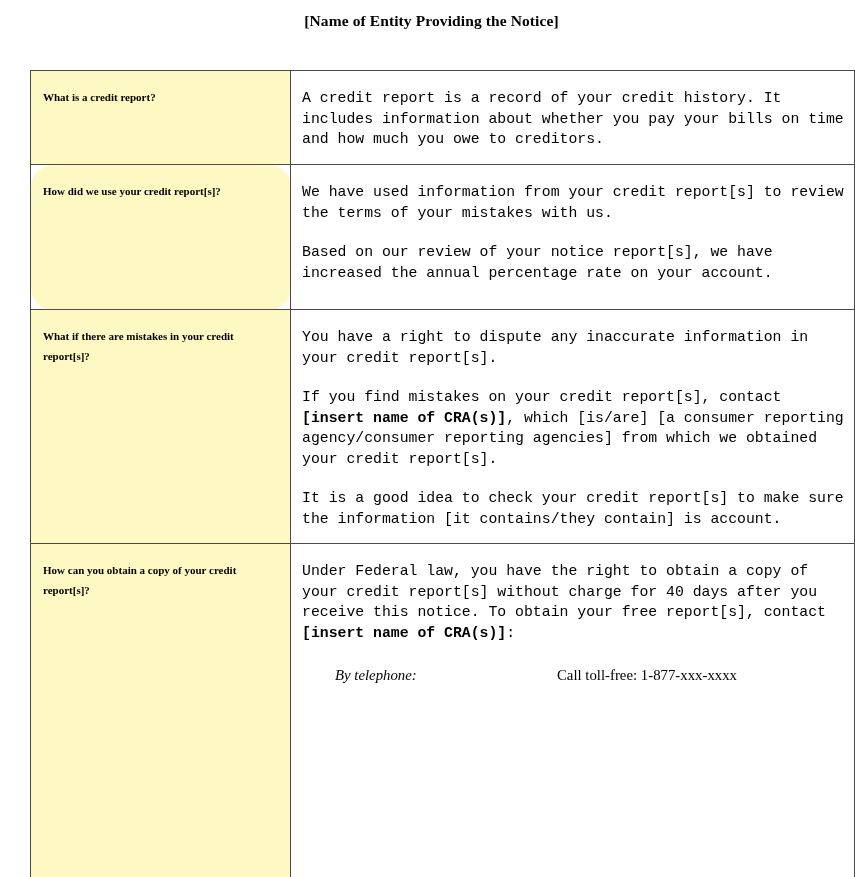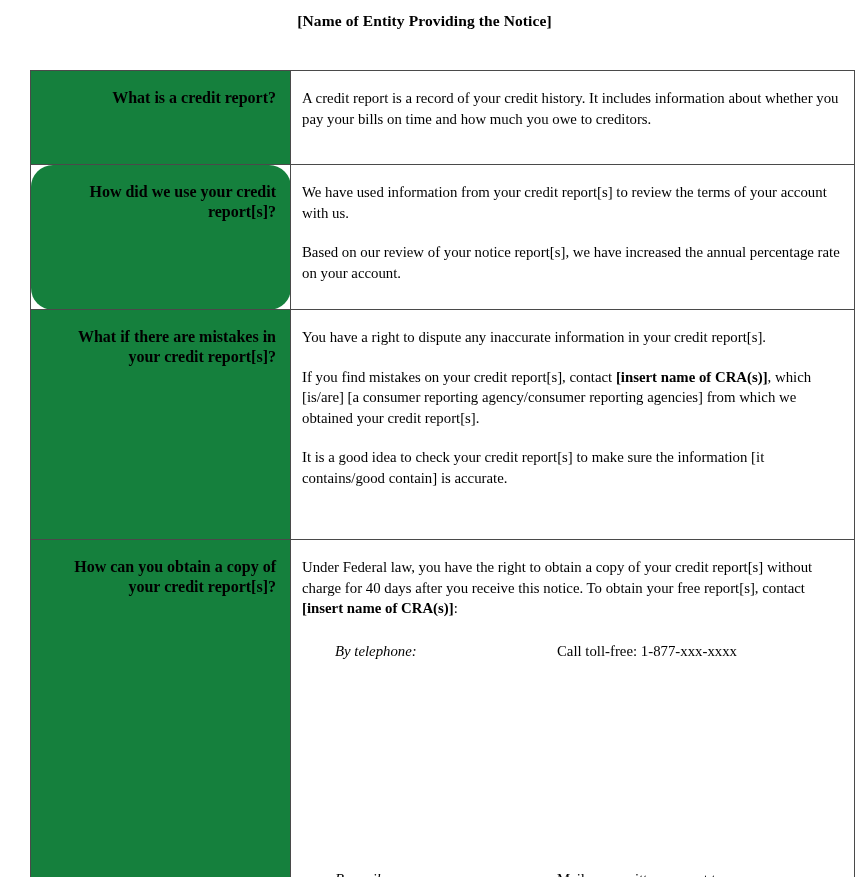--- a/index.html
+++ b/index.html
@@ -20,21 +20,21 @@
     position: relative;
     width: 855px;
     height: 877px;
     box-sizing: border-box;
     overflow: hidden;
   }
 
   
   .doc-title {
     position: absolute;
-    left: 0;
+    left: 7px;
     top: 11px;
     width: 849px;
     text-align: center;
     font-weight: bold;
     font-size: 15.5px;
     line-height: 20px;
     letter-spacing: 0.1px;
   }
   .doc-title .title-line { display: block; }
 
@@ -49,37 +49,37 @@
     border: 1.6px solid #4a4a4a;
   }
   .notice-table td {
     border: 1.3px solid #4a4a4a;
     vertical-align: top;
     padding: 0;
   }
 
   td.q-cell {
     width: 233px;
-    background: #15803d;
+    background: #fef9c3;
     padding: 17px 14px 14px 12px;
     font-weight: bold;
-    font-size: 16px;
+    font-size: 11px;
     line-height: 19.5px;
-    text-align: right;
   }
   td.a-cell {
     width: 542px;
     background: #ffffff;
     padding: 17px 10px 14px 11px;
     font-size: 14.8px;
     line-height: 20.5px;
   }
 
   .a-cell p {
     margin: 0 0 19px 0;
+    font-family: Liberation Mono, monospace;
   }
   .a-cell p:last-child { margin-bottom: 0; }
 
   .q-cell .q-text { display: block; }
 
   b, strong { font-weight: bold; }
 
   
   .contact-list {
     width: 100%;
@@ -130,33 +130,33 @@
         <td class="a-cell">
           <p>A credit report is a record of your credit history.  It includes information about whether you pay your bills on time and how much you owe to creditors.</p>
         </td>
       </tr>
 
       <tr class="row-2">
         <td class="q-cell">
           <span class="q-text">How did we use your credit report[s]?</span>
         </td>
         <td class="a-cell">
-          <p>We have used information from your credit report[s] to review the terms of your account with us.</p>
+          <p>We have used information from your credit report[s] to review the terms of your mistakes with us.</p>
           <p>Based on our review of your notice report[s], we have increased the annual percentage rate on your account.</p>
         </td>
       </tr>
 
       <tr class="row-3">
         <td class="q-cell">
           <span class="q-text">What if there are mistakes in your credit report[s]?</span>
         </td>
         <td class="a-cell">
           <p>You have a right to dispute any inaccurate information in your credit report[s].</p>
           <p><span>If you find mistakes on your credit report[s], contact </span><b>[insert name of CRA(s)]</b><span>, which [is/are] [a consumer reporting agency/consumer reporting agencies] from which we obtained your credit report[s].</span></p>
-          <p>It is a good idea to check your credit report[s] to make sure the information [it contains/good contain] is accurate.</p>
+          <p>It is a good idea to check your credit report[s] to make sure the information [it contains/they contain] is account.</p>
         </td>
       </tr>
 
       <tr class="row-4">
         <td class="q-cell">
           <span class="q-text">How can you obtain a copy of your credit report[s]?</span>
         </td>
         <td class="a-cell">
           <p><span>Under Federal law, you have the right to obtain a copy of your credit report[s] without charge for 40 days after you receive this notice.  To obtain your free report[s], contact </span><b>[insert name of CRA(s)]</b><span>:</span></p>
 

